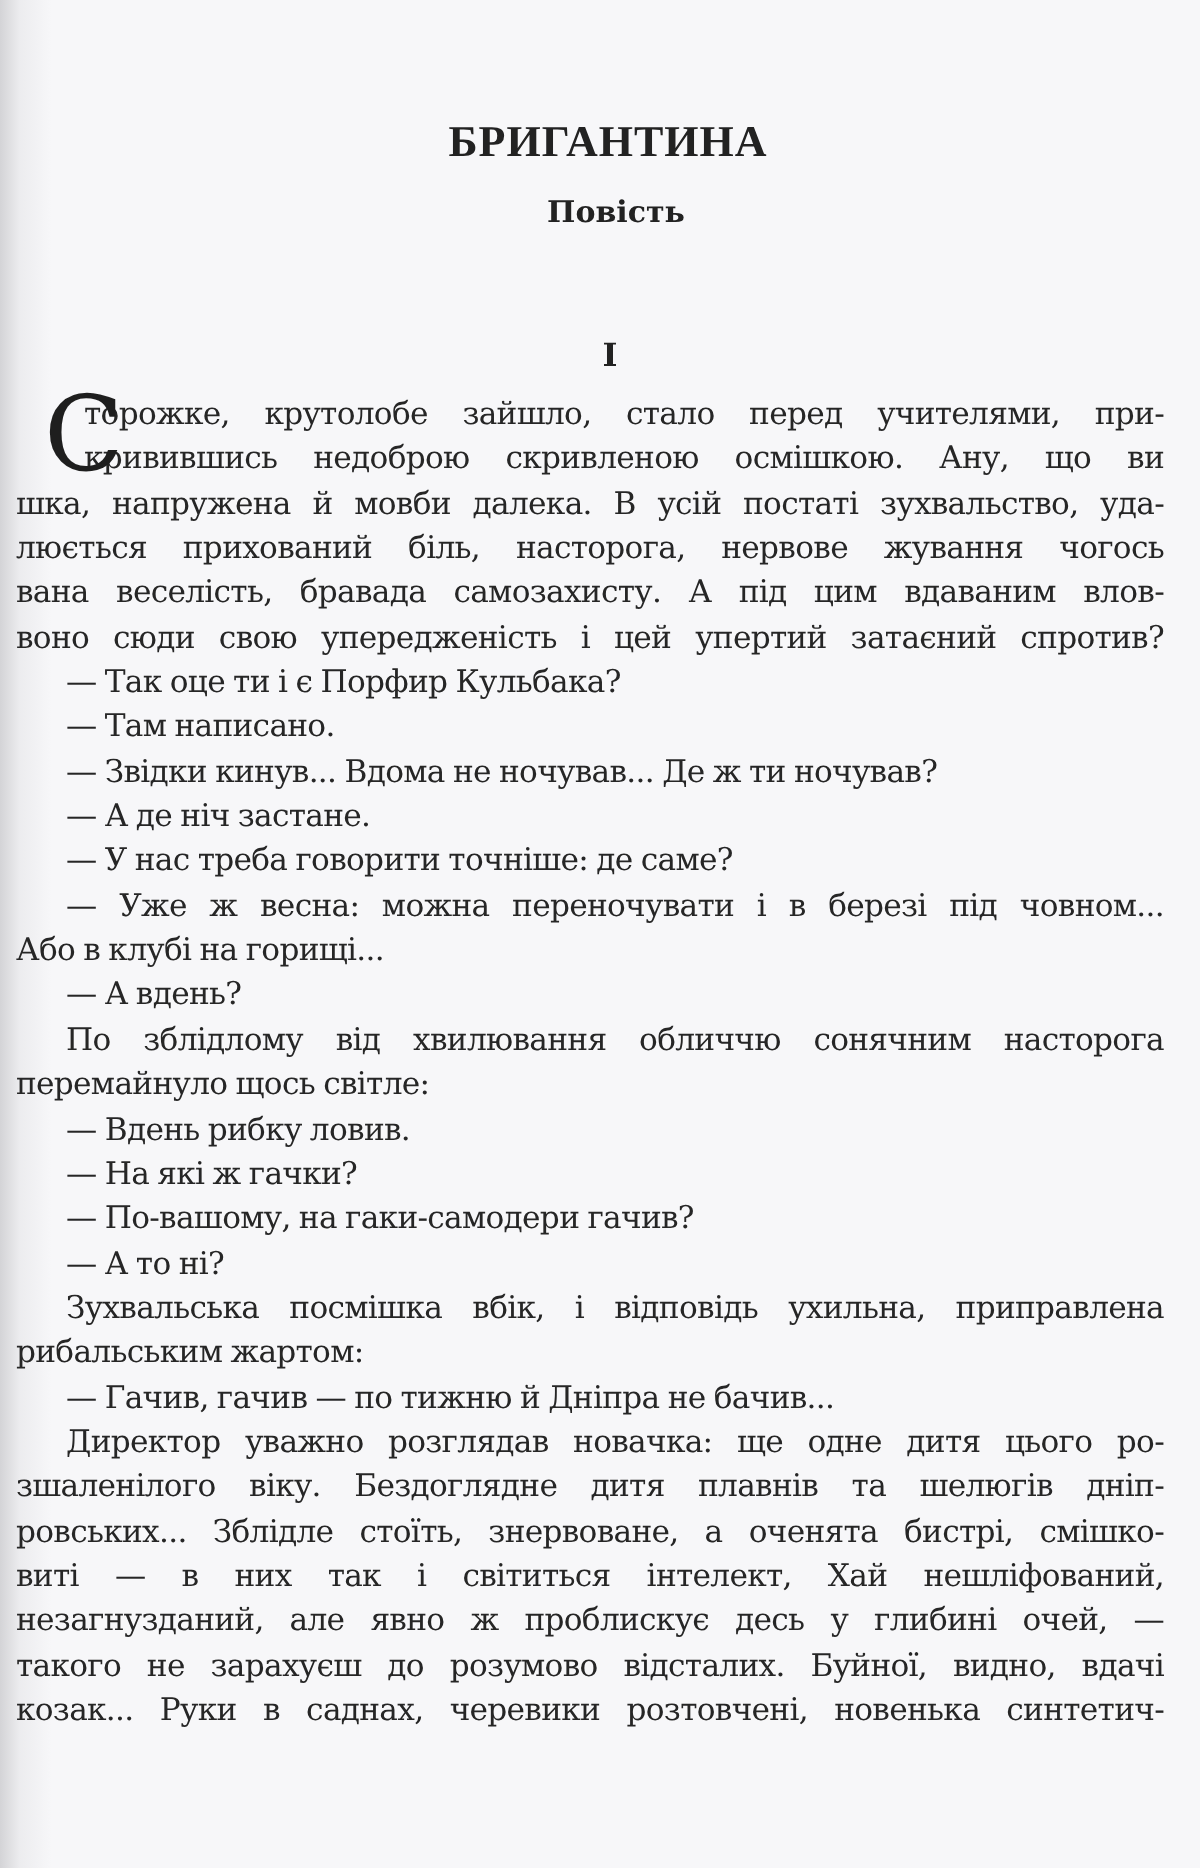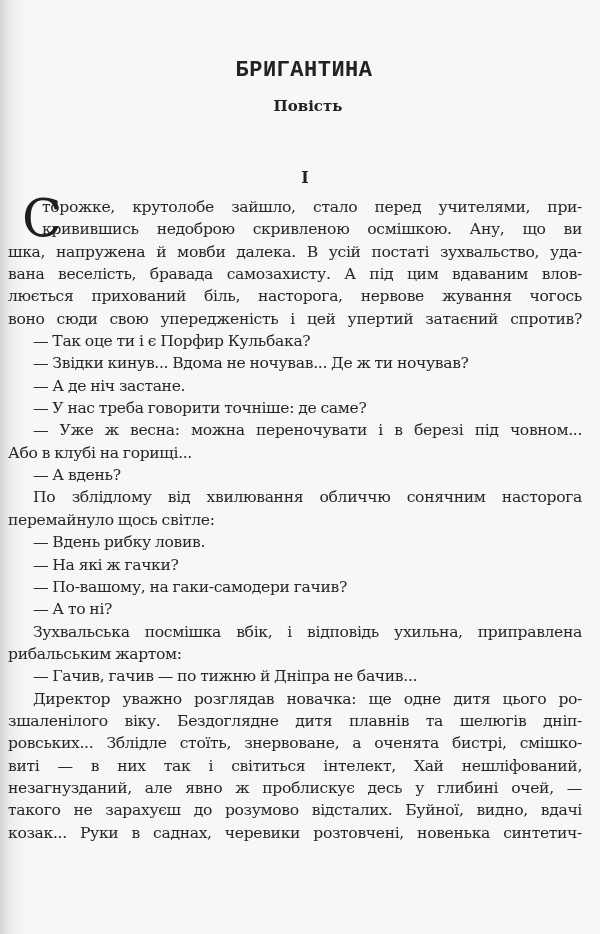--- a/index.html
+++ b/index.html
@@ -21,21 +21,21 @@
       width: 600px; height: 934px;
       background:
         linear-gradient(to right, rgba(120,120,125,0.28) 0px, rgba(160,160,165,0.12) 10px, rgba(255,255,255,0) 26px),
         #f7f7f9;
     }
     .title {
       position: absolute;
       top: 58px;
       left: 0; right: 0;
       text-align: center;
-      font-family: Liberation Mono, monospace;
+      font-family: Liberation Serif, serif;
       font-weight: bold;
       font-size: 22px;
       letter-spacing: 0.5px;
       color: #222;
       padding-left: 8px;
     }
     .subtitle {
       position: absolute;
       top: 97px;
       left: 0; right: 0;
@@ -102,24 +102,25 @@
   <div class="subtitle">Повість</div>
   <div class="chapter">I</div>
 
   <div class="body-text">
     <div class="dropcap-lines" style="position:relative;">
       <span class="dropcap">С</span>
       <span class="line justify">торожке, крутолобе зайшло, стало перед учителями, при-</span>
       <span class="line justify">кривившись недоброю скривленою осмішкою. Ану, що ви</span>
     </div>
     <span class="line justify">шка, напружена й мовби далека. В усій постаті зухвальство, уда-</span>
+    <span class="line justify">люється прихований біль, насторога, нервове жування чогось</span>
     <span class="line justify">вана веселість, бравада самозахисту. А під цим вдаваним влов-</span>
-    <span class="line justify">люється прихований біль, насторога, нервове жування чогось</span>
     <span class="line justify">воно сюди свою упередженість і цей упертий затаєний спротив?</span>
     <span class="line indent">— Так оце ти і є Порфир Кульбака?</span>
+    <span class="line indent">— Там написано.</span>
     <span class="line indent">— Звідки кинув... Вдома не ночував... Де ж ти ночував?</span>
     <span class="line indent">— А де ніч застане.</span>
     <span class="line indent">— У нас треба говорити точніше: де саме?</span>
     <span class="line indent justify">— Уже ж весна: можна переночувати і в березі під човном...</span>
     <span class="line">Або в клубі на горищі...</span>
     <span class="line indent">— А вдень?</span>
     <span class="line indent justify">По зблідлому від хвилювання обличчю сонячним насторога</span>
     <span class="line">перемайнуло щось світле:</span>
     <span class="line indent">— Вдень рибку ловив.</span>
     <span class="line indent">— На які ж гачки?</span>

